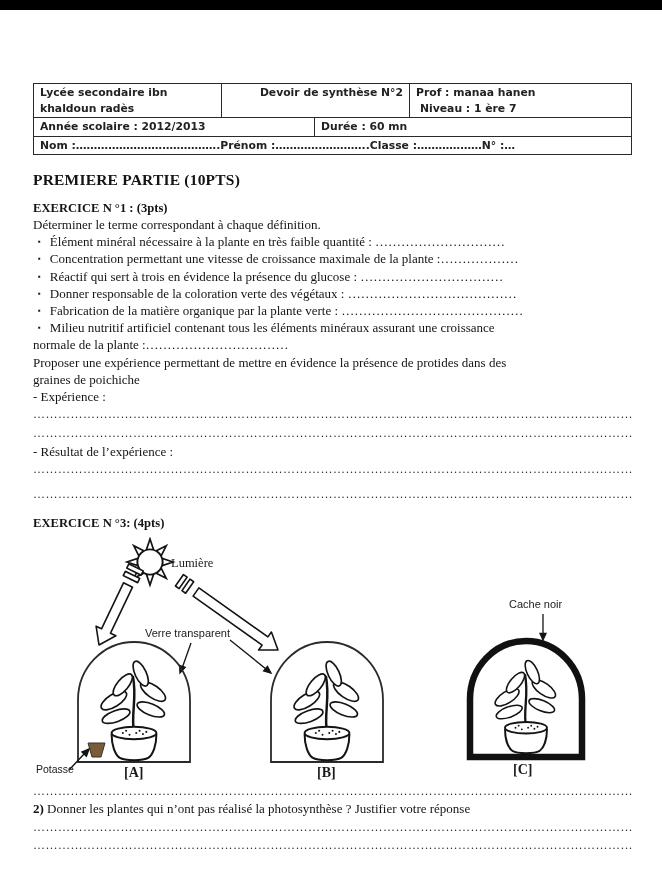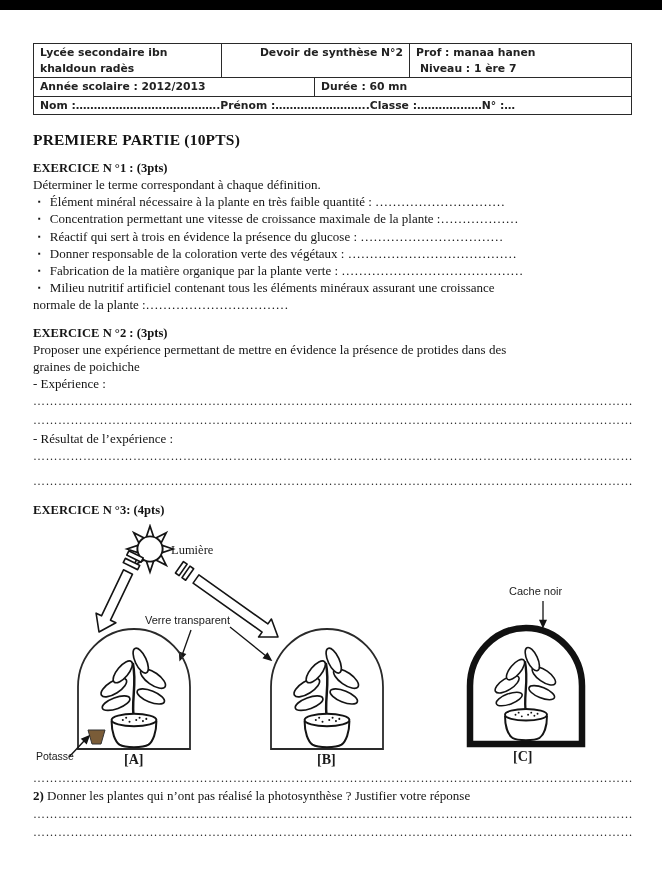--- a/index.html
+++ b/index.html
@@ -6,21 +6,21 @@
   body{
     width:662px;height:887px;overflow:hidden;position:relative;
     font-family:"Liberation Serif", serif;color:#141414;
   }
   .topbar{height:10px;width:662px;background:#000;}
   .content{padding:33px 30px 0 33px;}
   
   .htable{
     border:1.6px solid #2a2a2a;
     font-family:"DejaVu Sans", sans-serif;
-    font-weight:bold;font-size:10.8px;color:#222;
+    font-weight:bold;font-size:10.8px;color:#222;margin-top:40px;
   }
   .trow{display:flex;border-top:1.6px solid #2a2a2a;}
   .trow.first{border-top:none;}
   .cell{padding:1px 6px;line-height:15.5px;box-sizing:border-box;border-left:1.6px solid #2a2a2a;}
   .cell:first-child{border-left:none;}
   .c1{width:187px;}
   .c2{width:188px;text-align:right;}
   .c3{flex:1;}
   .c1b{width:280px;}
   .c2b{flex:1;}
@@ -94,21 +94,20 @@
       </div>
     <div class="line bullet">
         <span>Fabrication de la matière organique par la plante verte : ……………………………………</span>
       </div>
     <div class="line bullet">
         <span>Milieu nutritif artificiel contenant tous les éléments minéraux assurant une croissance</span>
       </div>
     <div class="line">normale de la plante :……………………………</div>
   </div>
 
-  <div class="ex-heading">EXERCICE N °2 : (3pts)</div>
   <div class="line">Proposer une expérience permettant de mettre en évidence la présence de protides dans des</div>
   <div class="line">graines de poichiche</div>
   <div class="line">- Expérience :</div>
   <div class="dotline">………………………………………………………………………………………………………………………………………………………………………………………………………………………………………………………………………………………………………………………………………………………………</div>
   <div class="dotline">………………………………………………………………………………………………………………………………………………………………………………………………………………………………………………………………………………………………………………………………………………………………</div>
   <div class="line">- Résultat de l’expérience :</div>
   <div class="dotline">………………………………………………………………………………………………………………………………………………………………………………………………………………………………………………………………………………………………………………………………………………………………</div>
   <div class="dotline tall">………………………………………………………………………………………………………………………………………………………………………………………………………………………………………………………………………………………………………………………………………………………………</div>
 
   <div class="ex-heading">EXERCICE N °3: (4pts)</div>

